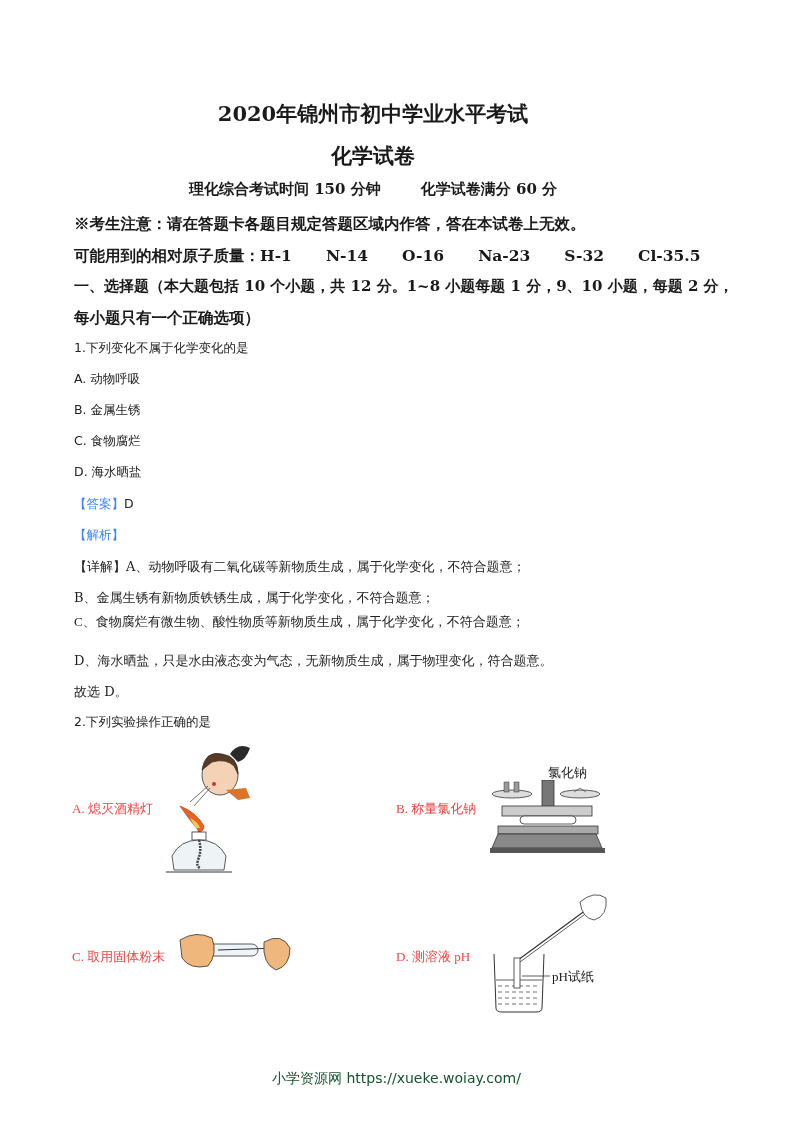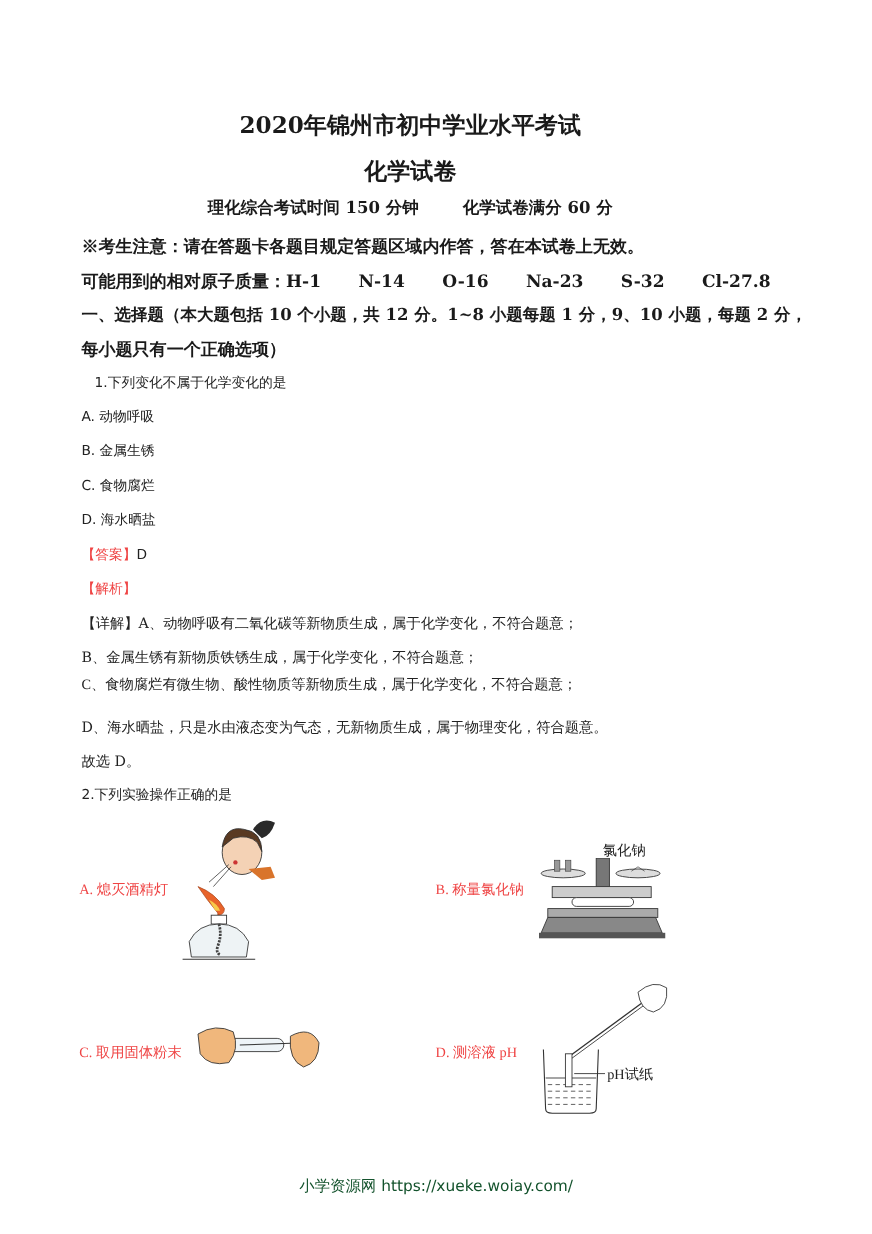--- a/index.html
+++ b/index.html
@@ -9,42 +9,42 @@
   .title { left: 0; width: 746px; text-align: center; font-weight: bold; }
   .t1 { top: 100px; font-size: 21px; }
   .t2 { top: 142px; font-size: 21px; }
   .t3 { top: 180px; font-size: 15px; }
   .t3 span + span { margin-left: 40px; }
   .bold { font-weight: bold; font-size: 15.5px; left: 74px; text-align: right; }
   .masses span { display: inline-block; }
   .masses .m { margin-left: 34px; }
   .small { font-family: "DejaVu Sans", "Liberation Sans", sans-serif; font-size: 12.5px; color: #222; left: 74px; }
   .serif13 { font-family: "DejaVu Serif", "Liberation Serif", serif; font-size: 13px; color: #222; left: 74px; }
-  .blue { color: #ef4444; }
+  .blue { color: #3b82f6; }
   .footer { left: 0; width: 793px; text-align: center; top: 1070px; font-family: "DejaVu Sans", "Liberation Sans", sans-serif; font-size: 14px; color: #14532d; }
   .fig { position: absolute; }
   .opt-label { font-family: "Liberation Serif", "DejaVu Serif", serif; font-size: 13px; color: #ef4444; }
 </style>
 </head>
 <body>
 
 <div class="abs title t1">2020年锦州市初中学业水平考试</div>
 <div class="abs title t2">化学试卷</div>
 <div class="abs title t3">
   <span>理化综合考试时间 150 分钟</span><span>化学试卷满分 60 分</span>
 </div>
 
 <div class="abs bold" style="top:214px;">※考生注意：请在答题卡各题目规定答题区域内作答，答在本试卷上无效。</div>
 <div class="abs bold masses" style="top:246px;">
-  <span>可能用到的相对原子质量：</span><span>H-1</span><span class="m">N-14</span><span class="m">O-16</span><span class="m">Na-23</span><span class="m">S-32</span><span class="m">Cl-27.8</span>
+  <span>可能用到的相对原子质量：</span><span>H-1</span><span class="m">N-14</span><span class="m">O-16</span><span class="m">Na-23</span><span class="m">S-32</span><span class="m">Cl-35.5</span>
 </div>
 <div class="abs bold" style="top:277px; font-size:15px;">一、选择题（本大题包括 10 个小题，共 12 分。1~8 小题每题 1 分，9、10 小题，每题 2 分，</div>
 <div class="abs bold" style="top:308px;">每小题只有一个正确选项）</div>
 
-<div class="abs small" style="top:340px;margin-left:12px;">1.下列变化不属于化学变化的是</div>
+<div class="abs small" style="top:340px;">1.下列变化不属于化学变化的是</div>
 <div class="abs small" style="top:371px;">A.  动物呼吸</div>
 <div class="abs small" style="top:402px;">B.  金属生锈</div>
 <div class="abs small" style="top:433px;">C.  食物腐烂</div>
 <div class="abs small" style="top:464px;">D.  海水晒盐</div>
 <div class="abs small" style="top:496px;">
   <span class="blue">【答案】</span><span>D</span>
 </div>
 <div class="abs small blue" style="top:527px;">【解析】</div>
 
 <div class="abs serif13" style="top:558px;">【详解】A、动物呼吸有二氧化碳等新物质生成，属于化学变化，不符合题意；</div>

